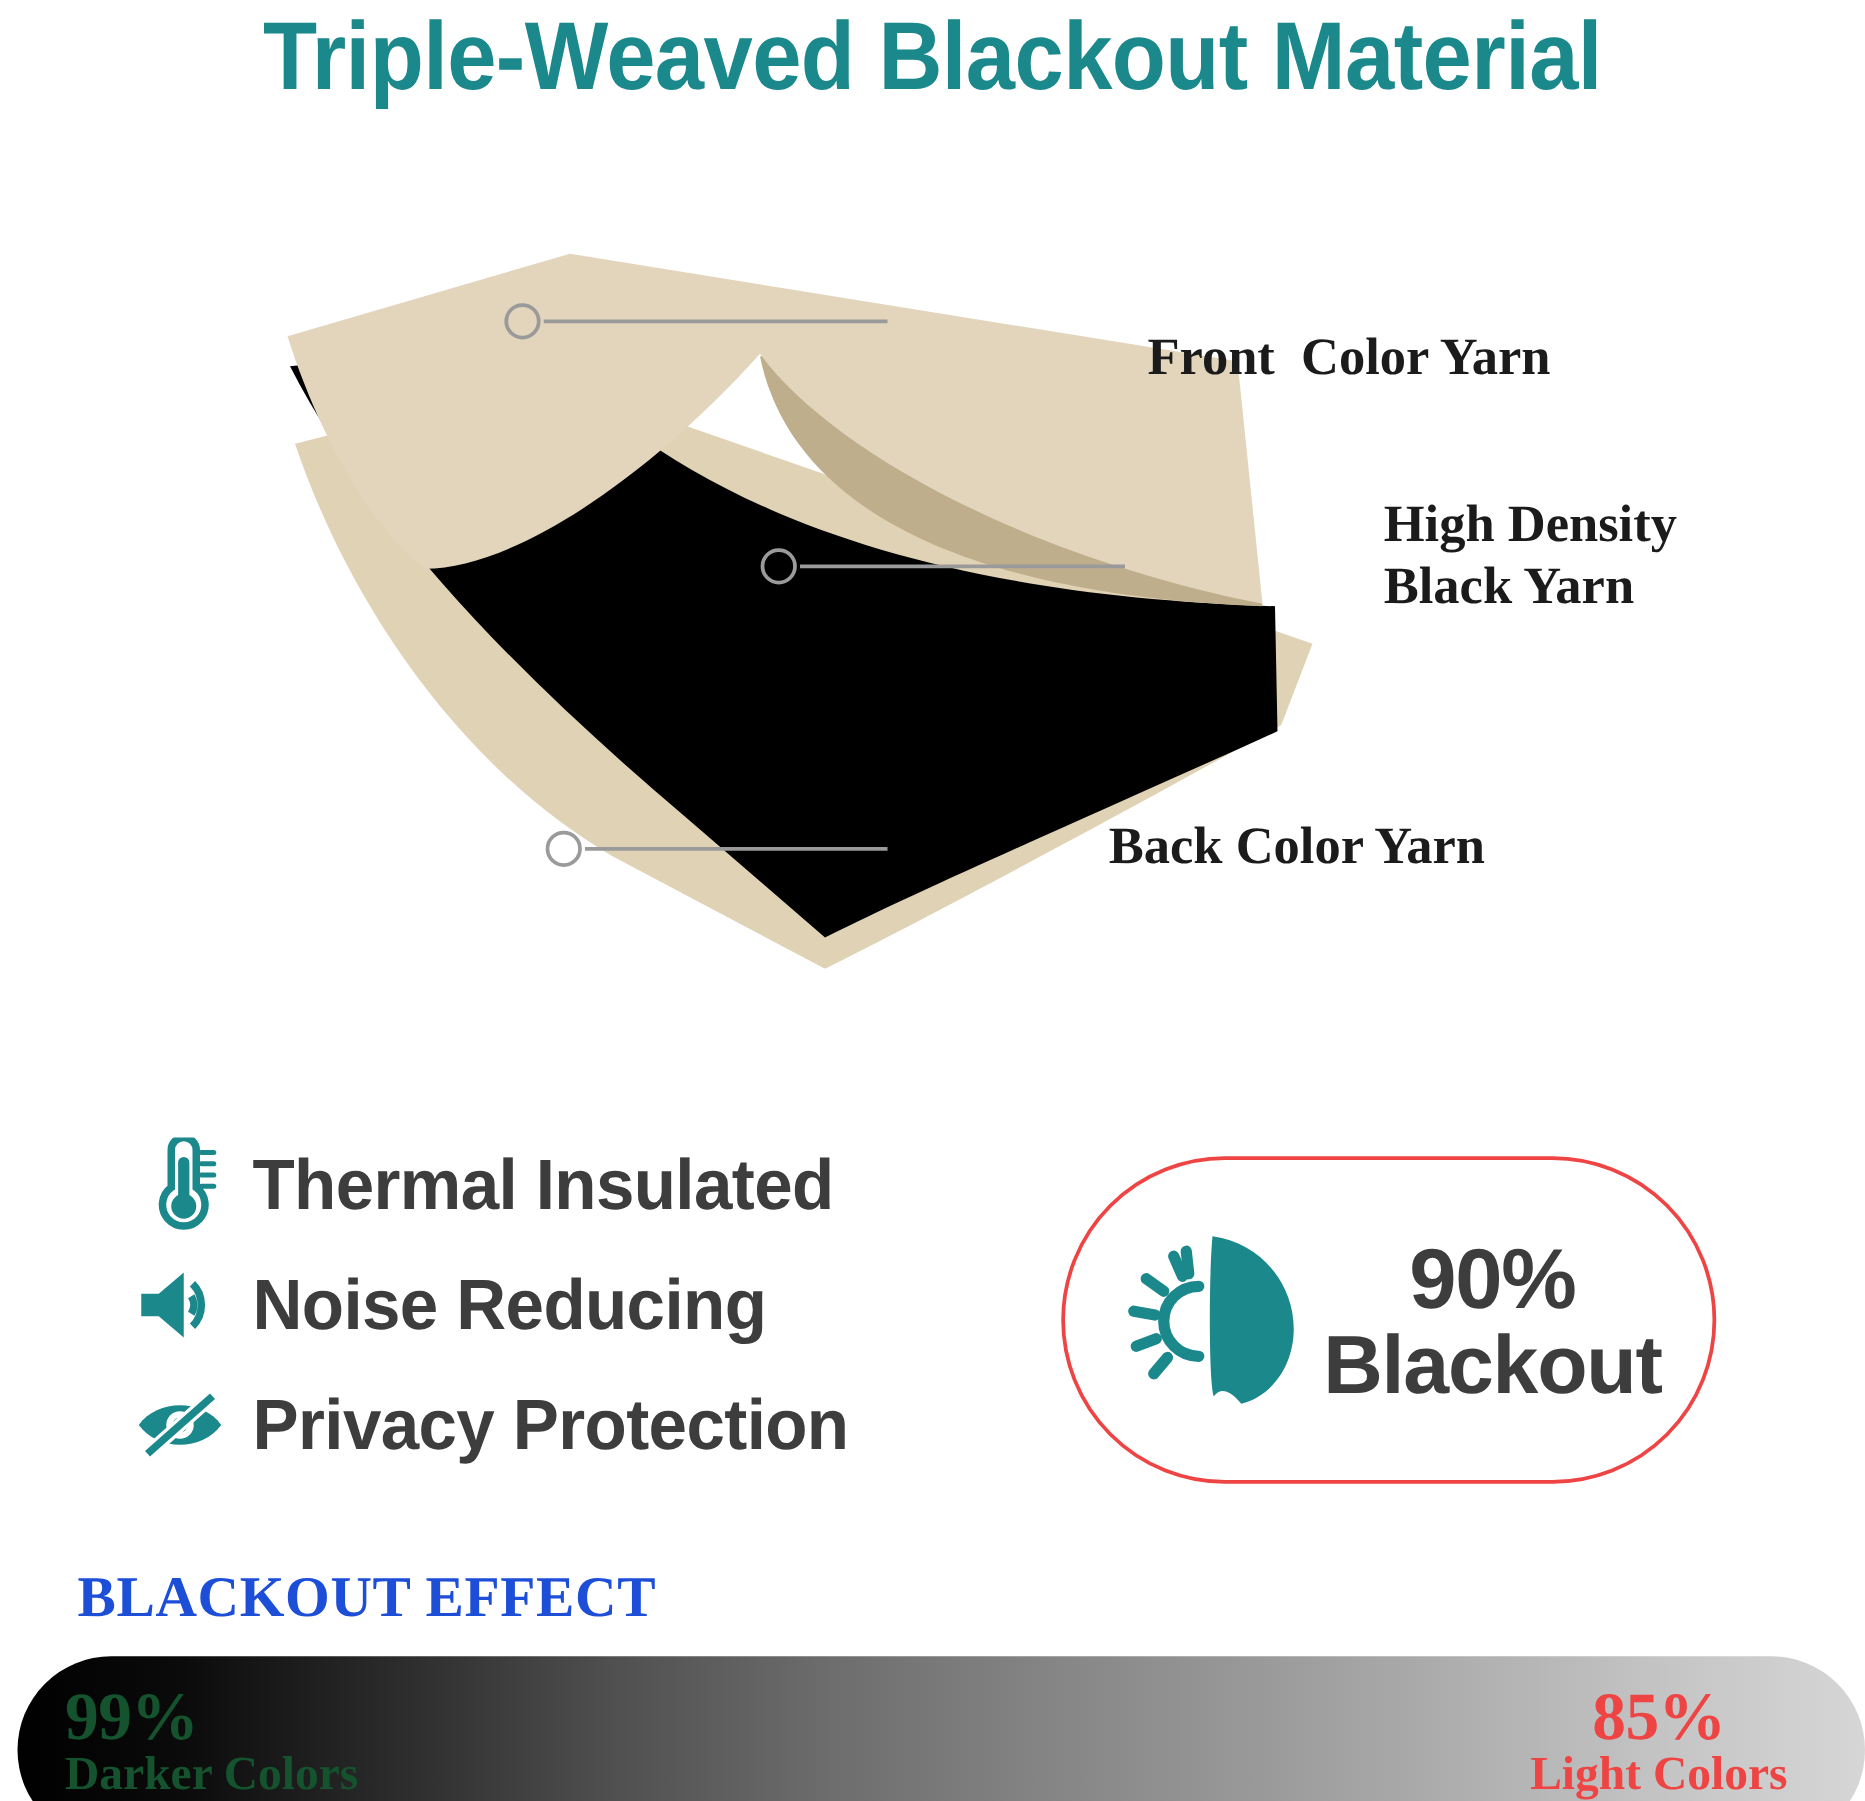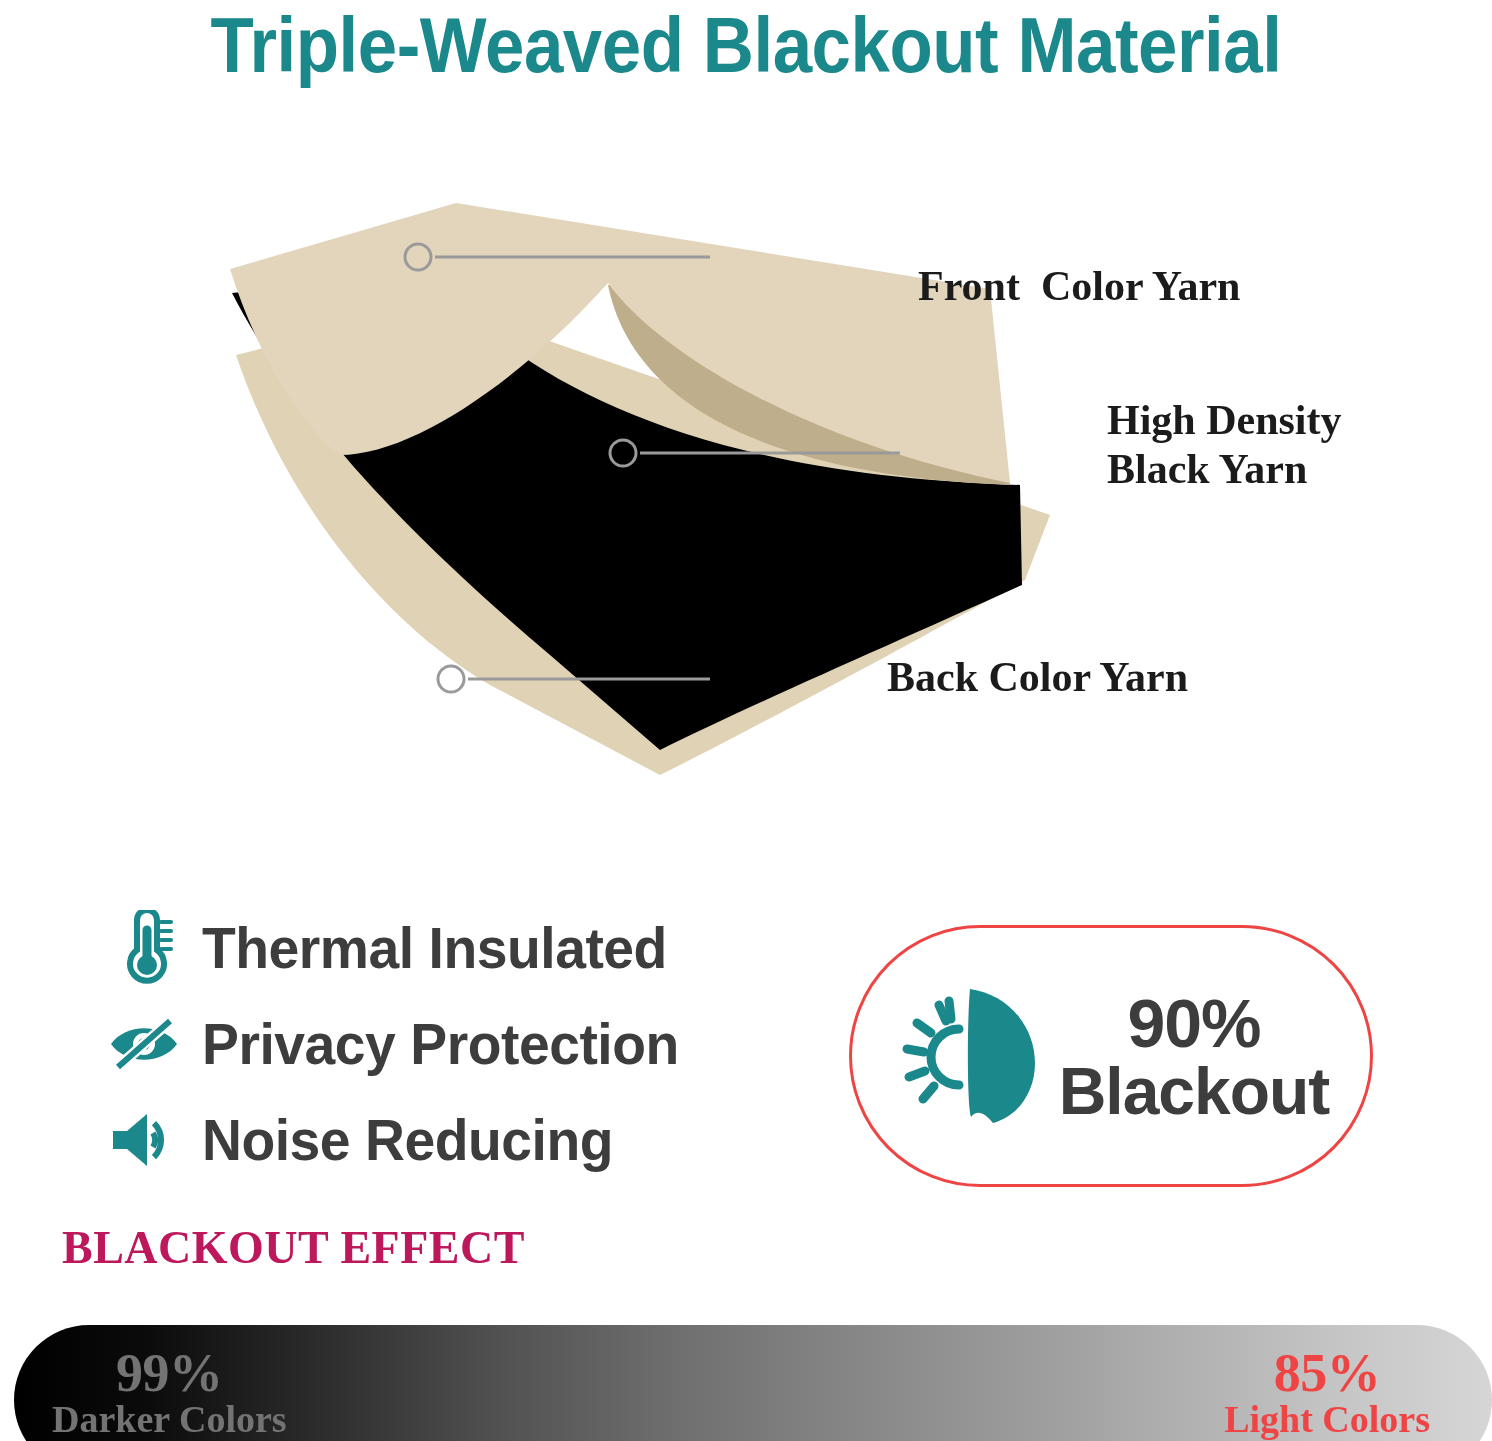--- a/index.html
+++ b/index.html
@@ -143,26 +143,26 @@
   }
   #badge-word {
     font-size: 66px;
     line-height: 66px;
   }
 
   
   #blackout-effect-heading {
     position: absolute;
     left: 62px;
-    top: 1222px;
+    top: 1252px;
     font-family: "Liberation Serif", "DejaVu Serif", serif;
     font-weight: bold;
     font-size: 46px;
     line-height: 52px;
-    color: #be185d;
+    color: #1d4ed8;
     letter-spacing: 0.5px;
     white-space: nowrap;
   }
 
   #gradient-bar {
     position: absolute;
     left: 14px;
     top: 1325px;
     width: 1478px;
     height: 150px;
@@ -181,22 +181,22 @@
   }
   .bar-stat {
     position: absolute;
     font-family: "Liberation Serif", "DejaVu Serif", serif;
     font-weight: bold;
     line-height: 1.05;
   }
   #stat-dark {
     left: 52px;
     top: 1345px;
-    color: #737373;
-    text-align: center;
+    color: #14532d;
+    text-align: left;
   }
   #stat-light {
     right: 62px;
     top: 1345px;
     color: #ef4444;
     text-align: center;
   }
   .stat-pct {
     font-size: 54px;
     display: block;
@@ -271,40 +271,40 @@
           <line x1="48" y1="30" x2="58" y2="30"></line>
           <line x1="48" y1="39" x2="58" y2="39"></line>
         </g>
       </svg>
     </span>
     <span class="feature-label">Thermal Insulated</span>
   </div>
 
   <div class="feature-row">
     <span class="feature-icon">
+      <svg width="70" height="62" viewBox="0 0 70 62" xmlns="http://www.w3.org/2000/svg">
+        <path d="M4 22 h14 L38 5 v52 L18 40 H4 Z" fill="#1b888c"></path>
+        <path d="M45 14 a24 24 0 0 1 0 34" fill="none" stroke="#1b888c" stroke-width="6"></path>
+        <path d="M44 24 a13 13 0 0 1 0 14" fill="none" stroke="#1b888c" stroke-width="6"></path>
+      </svg>
+    </span>
+    <span class="feature-label">Noise Reducing</span>
+  </div>
+
+  <div class="feature-row">
+    <span class="feature-icon">
       <svg width="76" height="62" viewBox="0 0 76 62" xmlns="http://www.w3.org/2000/svg">
         <path d="M5 31 C 20 10 56 10 71 31 C 56 52 20 52 5 31 Z" fill="#1b888c"></path>
         <circle cx="38" cy="31" r="11" fill="#ffffff"></circle>
         <circle cx="38" cy="31" r="6" fill="#1b888c"></circle>
         <line x1="12" y1="54" x2="64" y2="8" stroke="#ffffff" stroke-width="11"></line>
         <line x1="12" y1="54" x2="64" y2="8" stroke="#1b888c" stroke-width="6"></line>
       </svg>
     </span>
     <span class="feature-label">Privacy Protection</span>
-  </div>
-
-  <div class="feature-row">
-    <span class="feature-icon">
-      <svg width="70" height="62" viewBox="0 0 70 62" xmlns="http://www.w3.org/2000/svg">
-        <path d="M4 22 h14 L38 5 v52 L18 40 H4 Z" fill="#1b888c"></path>
-        <path d="M45 14 a24 24 0 0 1 0 34" fill="none" stroke="#1b888c" stroke-width="6"></path>
-        <path d="M44 24 a13 13 0 0 1 0 14" fill="none" stroke="#1b888c" stroke-width="6"></path>
-      </svg>
-    </span>
-    <span class="feature-label">Noise Reducing</span>
   </div>
 </div>
 
 <div id="blackout-badge">
   <span id="badge-icon">
     <svg width="150" height="150" viewBox="0 0 150 150" xmlns="http://www.w3.org/2000/svg">
 
       <g stroke="#1b888c" stroke-width="9" stroke-linecap="round" fill="none">
         <path d="M66 48 A 28 28 0 1 0 66 104"></path>
         <line x1="46" y1="24" x2="53" y2="40"></line>

